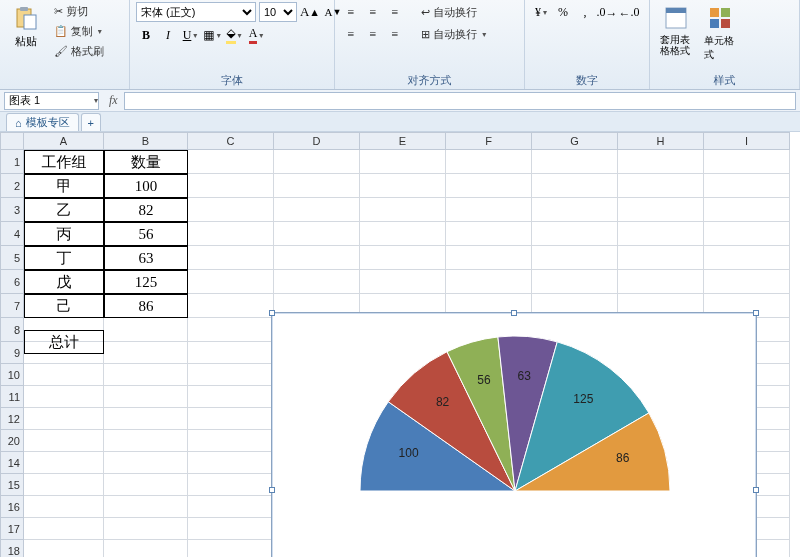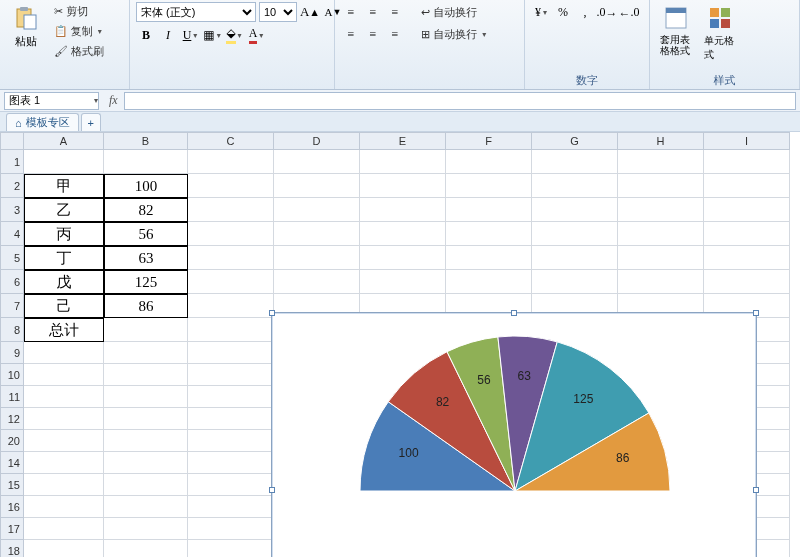--- a/index.html
+++ b/index.html
@@ -98,20 +98,21 @@
         <span class="fbtn">
             <span style="border-bottom:3px solid #ffe26a">⬙</span>
             <span class="tri">▾</span>
           </span>
         <span class="fbtn">
             <span style="border-bottom:3px solid #c33">A</span>
             <span class="tri">▾</span>
           </span>
       </div>
     </div>
+    <div class="glabel">字体</div>
   </div>
 
   <div class="ribbon-group" style="width:190px">
     <div class="gbody" style="flex-direction:column;gap:2px">
       <div style="display:flex;gap:2px">
         <span class="fbtn">≡</span>
         <span class="fbtn">≡</span>
         <span class="fbtn">≡</span>
         <span style="width:8px"></span>
         <div class="rbtn">
@@ -124,20 +125,21 @@
         <span class="fbtn">≡</span>
         <span class="fbtn">≡</span>
         <span style="width:8px"></span>
         <div class="rbtn">
             <span>⊞</span>
             <span>自动换行</span>
             <span class="tri">▾</span>
           </div>
       </div>
     </div>
+    <div class="glabel">对齐方式</div>
   </div>
 
   <div class="ribbon-group" style="width:125px">
     <div class="gbody" style="flex-direction:column;gap:3px">
       <div style="display:flex;gap:2px">
         <span class="fbtn">¥<span class="tri">▾</span></span>
         <span class="fbtn">%</span>
         <span class="fbtn">,</span>
         <span class="fbtn">.0→</span>
         <span class="fbtn">←.0</span>
@@ -379,33 +381,35 @@
       <div class="cell" style="left:680px;top:368px;width:86px;height:22px"></div>
       <div class="cell" style="left:0px;top:390px;width:80px;height:22px"></div>
       <div class="cell" style="left:80px;top:390px;width:84px;height:22px"></div>
       <div class="cell" style="left:164px;top:390px;width:86px;height:22px"></div>
       <div class="cell" style="left:250px;top:390px;width:86px;height:22px"></div>
       <div class="cell" style="left:336px;top:390px;width:86px;height:22px"></div>
       <div class="cell" style="left:422px;top:390px;width:86px;height:22px"></div>
       <div class="cell" style="left:508px;top:390px;width:86px;height:22px"></div>
       <div class="cell" style="left:594px;top:390px;width:86px;height:22px"></div>
       <div class="cell" style="left:680px;top:390px;width:86px;height:22px"></div>
+      <div class="cell dcell" style="left: 0px; top: 0px; width: 80px; height: 24px;">工作组</div>
+      <div class="cell dcell" style="left: 80px; top: 0px; width: 84px; height: 24px;">数量</div>
       <div class="cell dcell" style="left: 0px; top: 24px; width: 80px; height: 24px;">甲</div>
       <div class="cell dcell" style="left: 80px; top: 24px; width: 84px; height: 24px;">100</div>
       <div class="cell dcell" style="left: 0px; top: 48px; width: 80px; height: 24px;">乙</div>
       <div class="cell dcell" style="left: 80px; top: 48px; width: 84px; height: 24px;">82</div>
       <div class="cell dcell" style="left: 0px; top: 72px; width: 80px; height: 24px;">丙</div>
       <div class="cell dcell" style="left: 80px; top: 72px; width: 84px; height: 24px;">56</div>
       <div class="cell dcell" style="left: 0px; top: 96px; width: 80px; height: 24px;">丁</div>
       <div class="cell dcell" style="left: 80px; top: 96px; width: 84px; height: 24px;">63</div>
       <div class="cell dcell" style="left: 0px; top: 120px; width: 80px; height: 24px;">戊</div>
       <div class="cell dcell" style="left: 80px; top: 120px; width: 84px; height: 24px;">125</div>
       <div class="cell dcell" style="left: 0px; top: 144px; width: 80px; height: 24px;">己</div>
       <div class="cell dcell" style="left: 80px; top: 144px; width: 84px; height: 24px;">86</div>
-      <div class="cell dcell" style="left: 0px; top: 168px; width: 80px; height: 24px;">总计</div>
+      <div class="cell dcell" style="left: 0px; top: 180px; width: 80px; height: 24px;">总计</div>
     </div>
 
   <div class="chart-box">
     <div class="handle" style="top:-3px;left:-3px"></div>
       <div class="handle" style="top:-3px;right:-3px"></div>
 
     <div class="handle" style="top:-3px;left:50%;margin-left:-3px"></div>
     <div class="handle" style="left:-3px;top:50%;margin-top:-3px"></div>
       <div class="handle" style="right:-3px;top:50%;margin-top:-3px"></div>
     <svg class="chart-svg" width="486" height="280" id="chartsvg">

